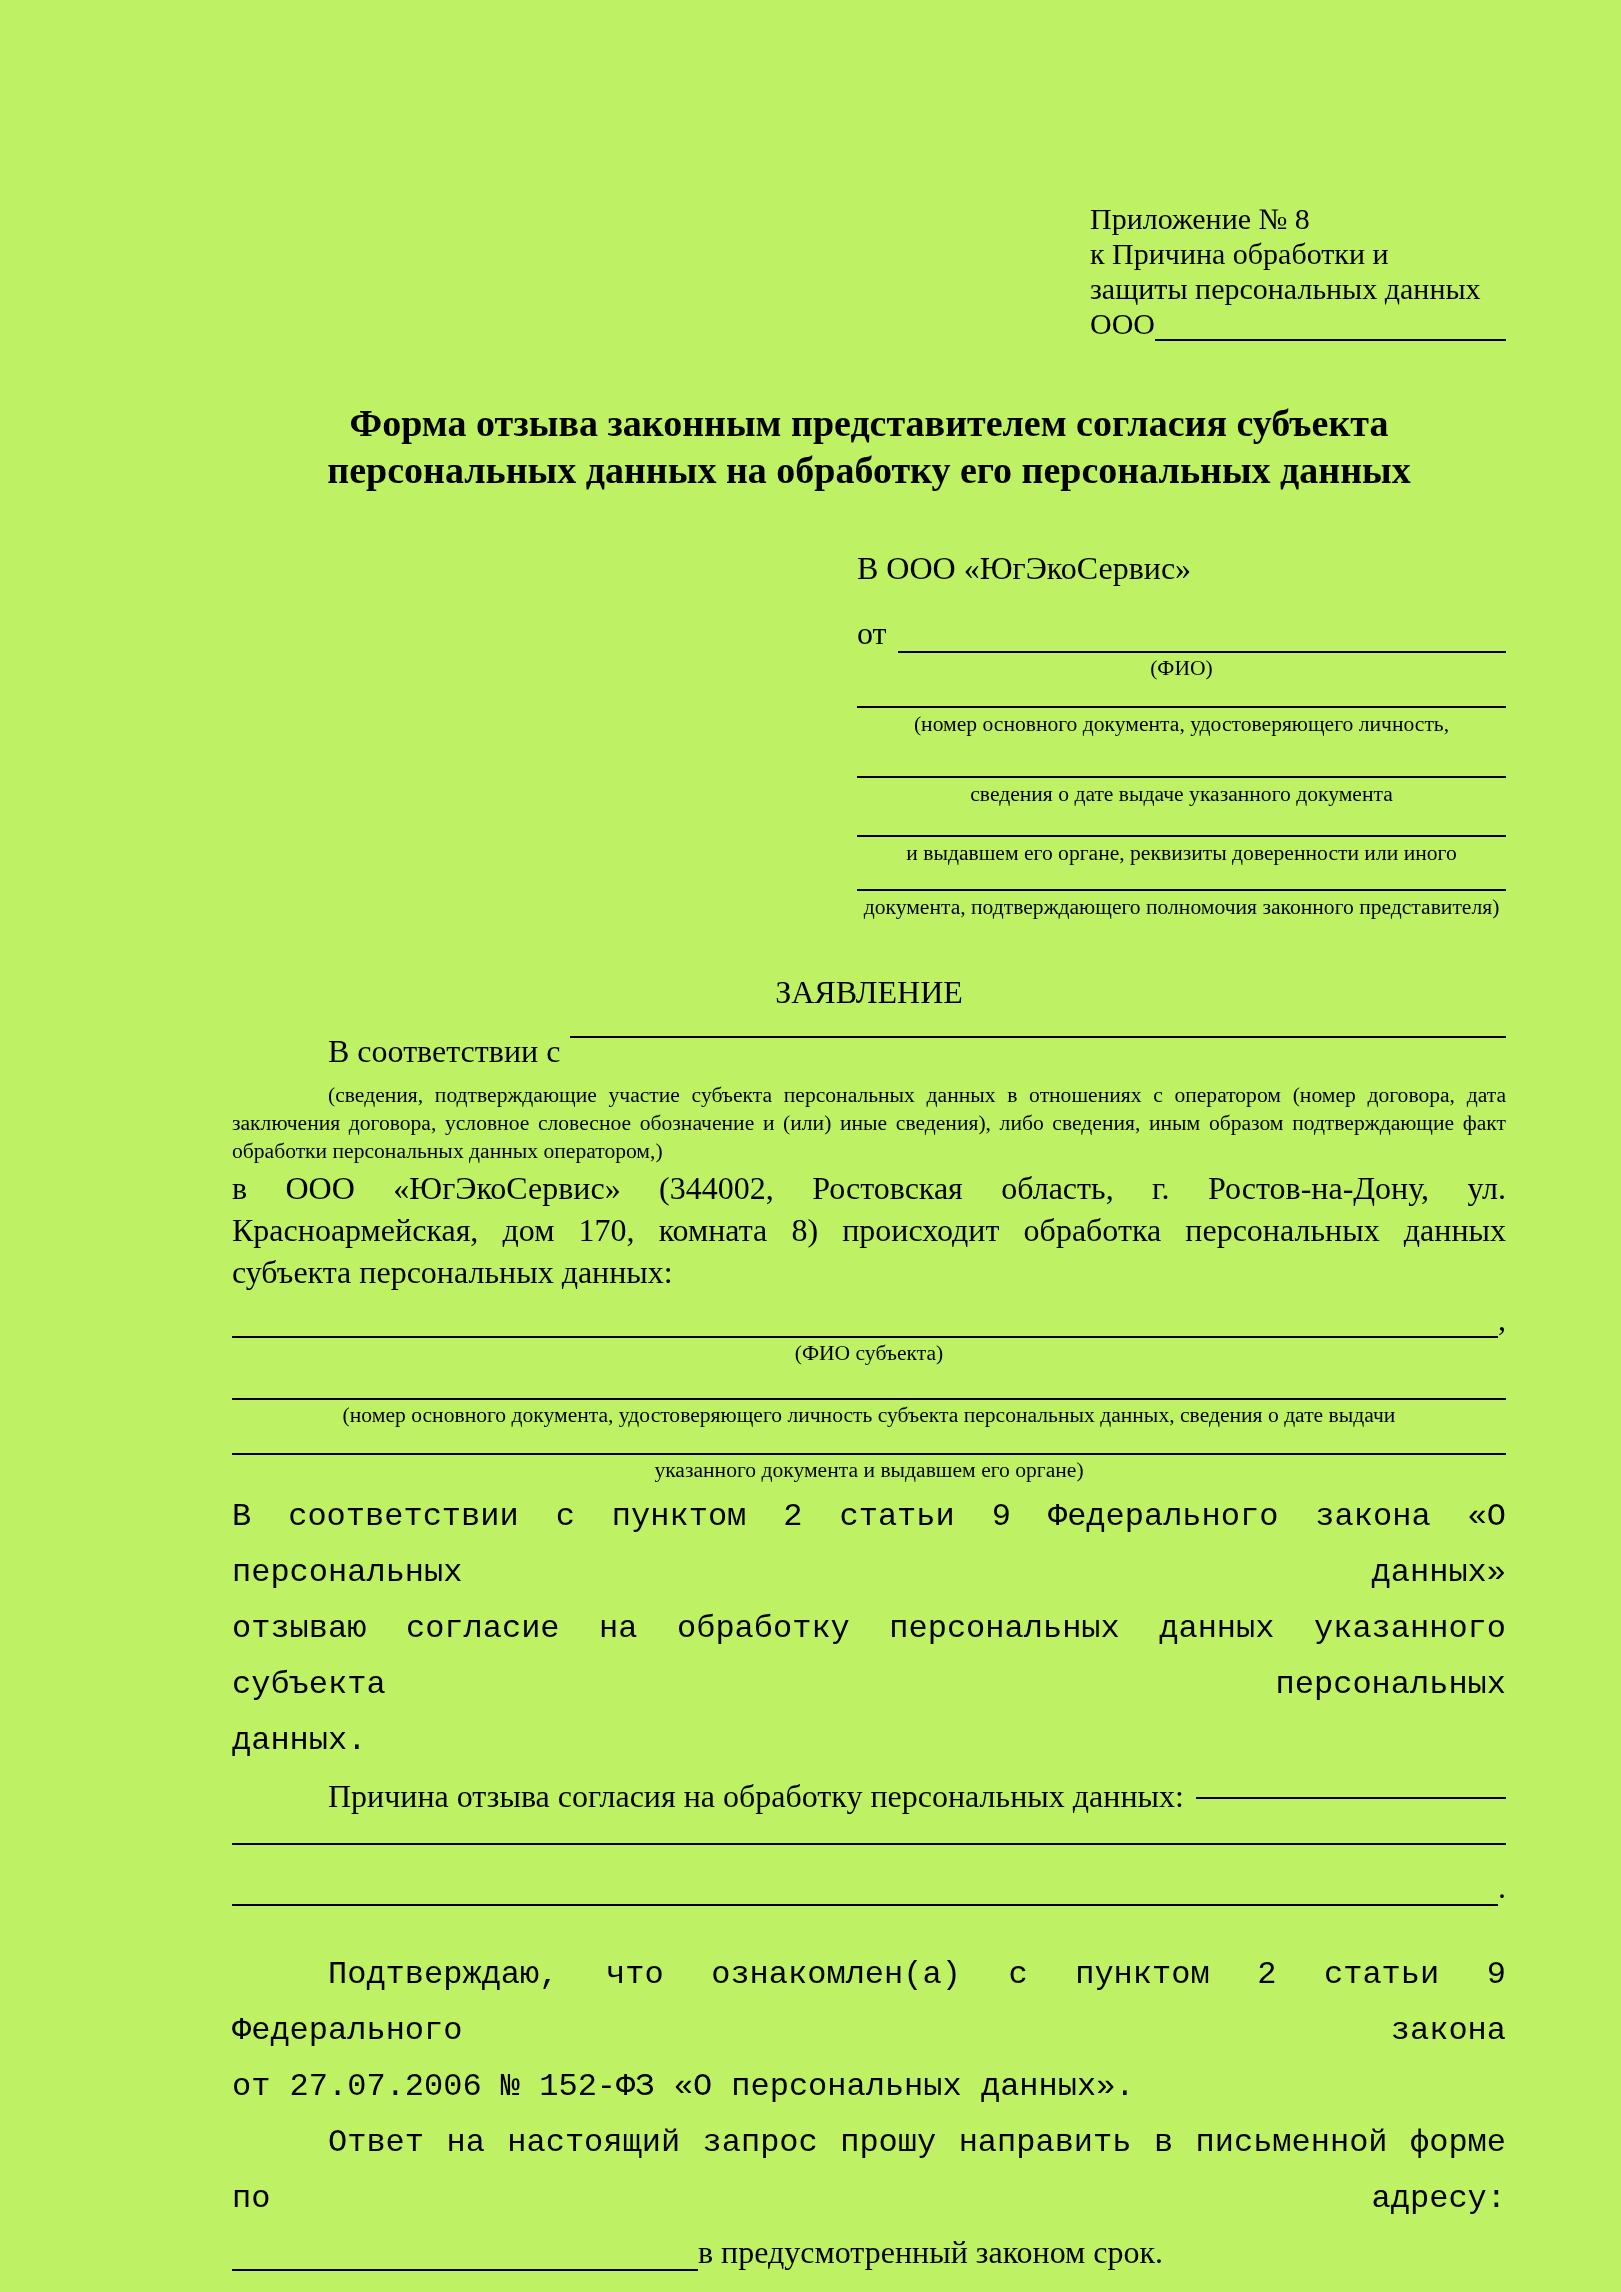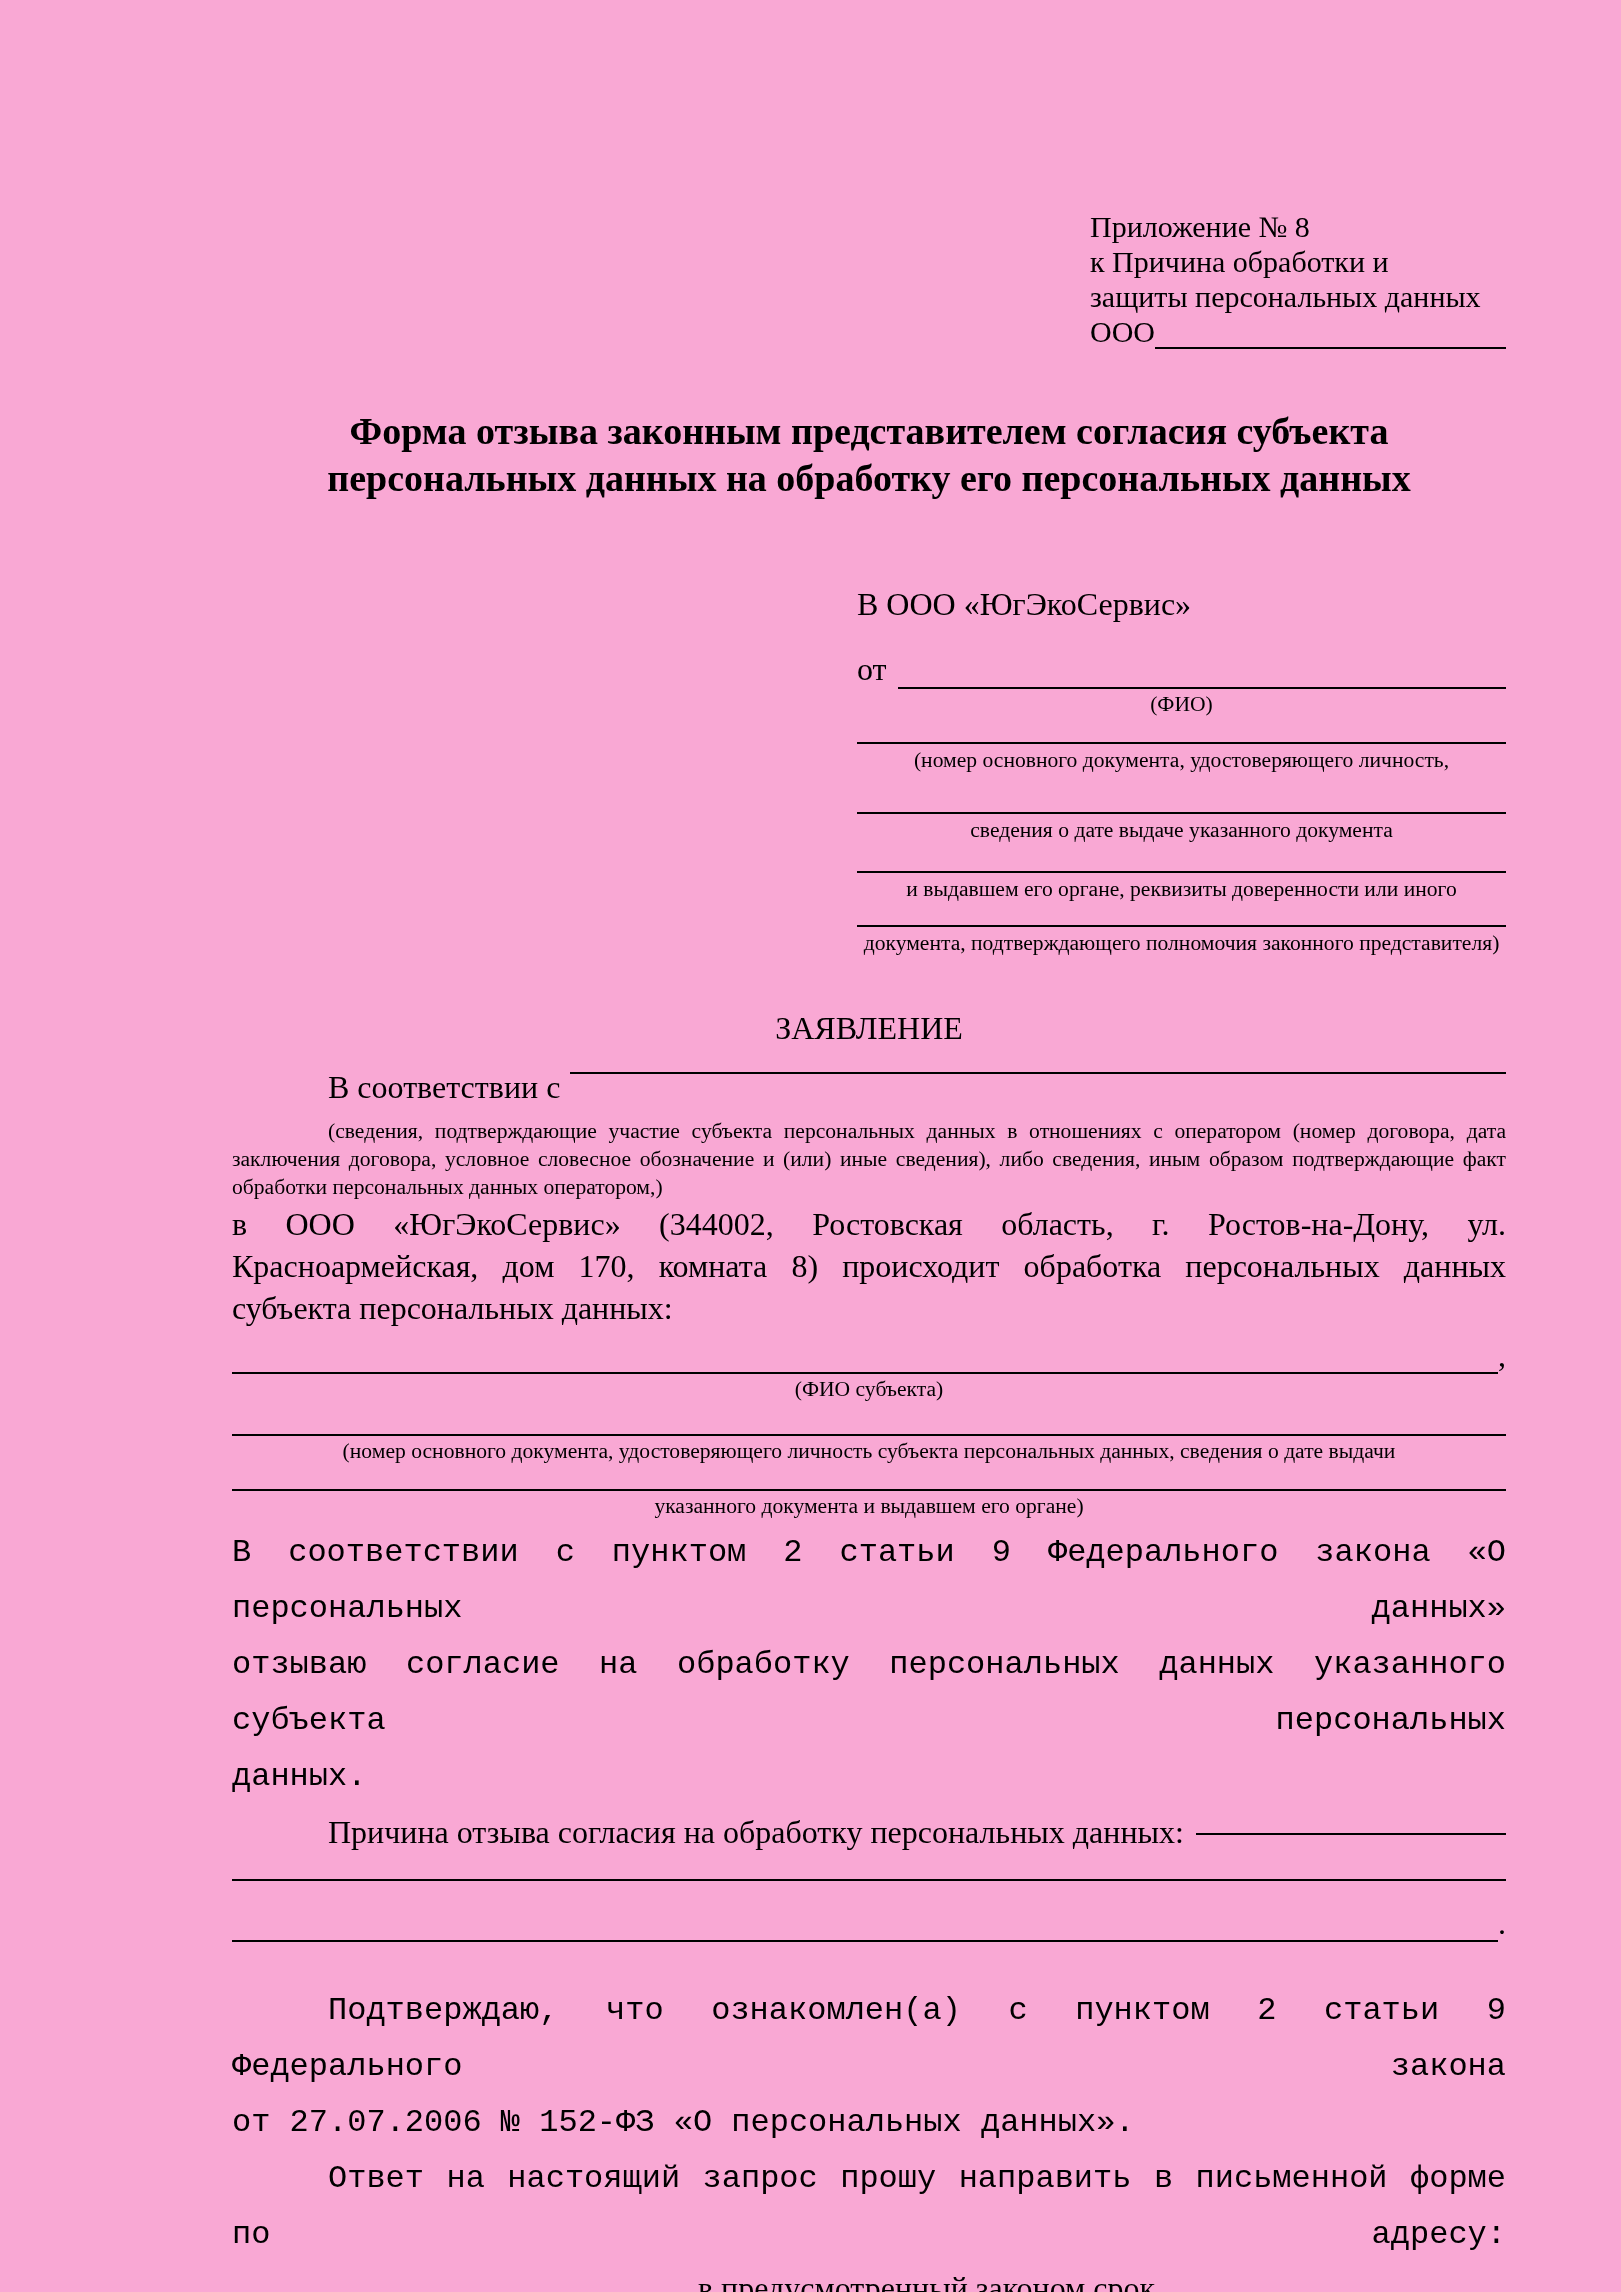--- a/index.html
+++ b/index.html
@@ -1,40 +1,40 @@
 <!DOCTYPE html>
 <html lang="ru"><head>
 <meta charset="utf-8">
 <style>
   html,body { margin:0; padding:0; background:#888; }
   .page {
     position:relative;
     width:1621px; height:2293px;
     margin:0 auto;
-    background:#f9a8d4;
+    background:#bef264;
     color:#000000;
     font-family:"Liberation Serif","DejaVu Serif",serif;
     box-sizing:border-box;
-    padding:8px 115px 0 232px;
+    padding:0 115px 0 232px;
     overflow:hidden;
   }
   
   .note { margin-left:858px; padding-top:201px; font-size:30px; line-height:35px; }
   .note-ooo { display:flex; align-items:flex-end; height:35px; }
   
   .fill { flex:1 1 auto; height:2.9px; border-bottom:2.9px solid #000; }
   .hr   { border-top:2.9px solid #000; height:0; }
   .cap  { font-size:21.6px; line-height:27.4px; text-align:center; }
   .jl   { text-align:justify; text-align-last:justify; }
   .ind  { text-indent:96px; }
   
   .title { margin-top:59px; padding:0 29px; font-size:38px; line-height:47px;
            font-weight:bold; text-align:center; }
   
-  .addr { margin-left:625px; font-size:32px; margin-top:83px; line-height:39px; }
+  .addr { margin-left:625px; font-size:32px; margin-top:55px; line-height:39px; }
   .addr-from { display:flex; align-items:flex-end; height:45px; margin-top:19.6px; }
   .addr-from .lbl { margin-right:11.8px; }
   .addr .hr1 { margin-top:23.5px; } .addr .hr2 { margin-top:37px; }
   .addr .hr3 { margin-top:27.4px; } .addr .hr4 { margin-top:21.6px; }
   .addr .cap { margin-top:2.9px; }
   
   .heading { margin-top:51px; font-size:32px; line-height:39px; text-align:center; }
   .basis-row { display:flex; align-items:flex-start; height:45px; margin-top:21.6px; font-size:32px; }
   .basis-row .lbl { margin-left:96px; margin-right:9.8px; }
   .smallnote { margin-top:2.9px; font-size:21.6px; line-height:28px; }

